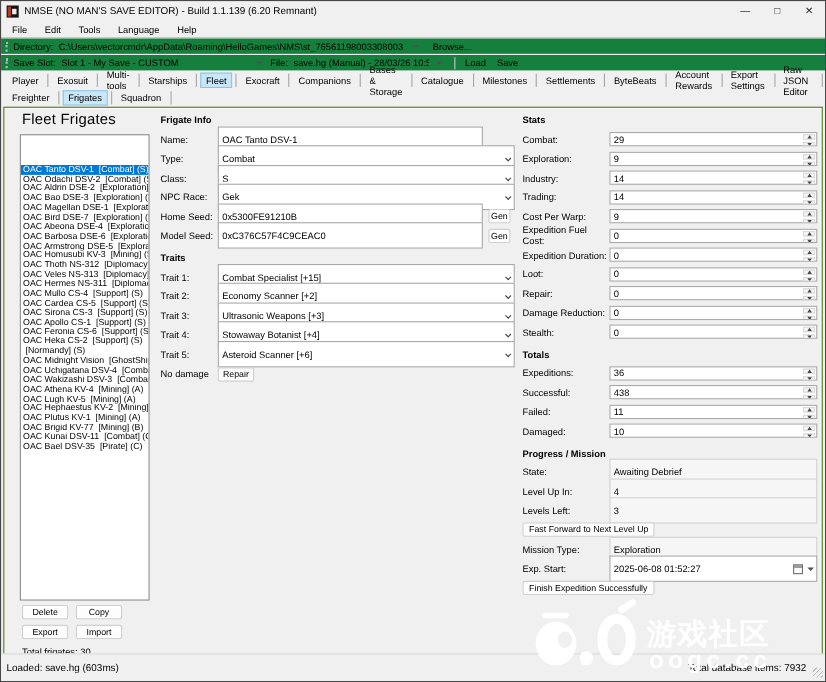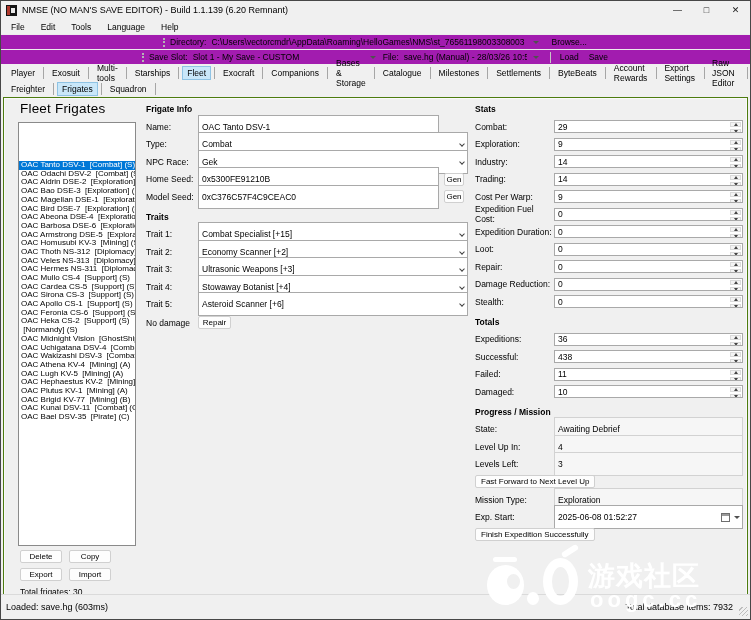--- a/index.html
+++ b/index.html
@@ -15,21 +15,21 @@
   .app-icon { width: 11px; height: 11px; background: #141414; margin-right: 5px; position: relative; flex: none; }
   .app-icon::before { content:""; position:absolute; left:1px; top:1px; width:3px; height:9px; background:#b03a2e; }
   .app-icon::after { content:""; position:absolute; right:2px; top:3px; width:4px; height:5px; background:#e8e8e8; }
   .title { font-size: 9px; white-space: nowrap; }
   .win-controls { margin-left: auto; display: flex; height: 100%; }
   .wbtn { width: 29px; display: flex; align-items: center; justify-content: center; font-size: 9px; color:#222; }
   
   .menubar { height: 15px; display: flex; align-items: center; padding-left: 2px; }
   .menu-item { padding: 0 8px; }
   
-  .toolbar { height: 15px; display: flex; align-items: center; background: #a21caf; border-top: 1px solid #ececec; padding-left: 2px; white-space: nowrap; justify-content: center; }
+  .toolbar { height: 15px; display: flex; align-items: center; background: #15803d; border-top: 1px solid #ececec; padding-left: 2px; white-space: nowrap; }
   .grip { height: 9px; border-left: 2px dotted #b5b5b5; margin: 0 5px 0 2px; }
   .tb-label { margin-right: 5px; }
   .tb-text { overflow: hidden; }
   .arrow-dn { width: 0; height: 0; border: 3px solid transparent; border-top-color: #505050; margin: 3px 7px 0 6px; }
   .tb-btn { padding: 0 5px; }
   .tb-sep { width: 1px; height: 11px; background: #c6c6c6; margin: 0 4px; }
   .w-dir { width: 316px; }
   .w-slot { width: 171px; }
   .w-file { width: 123px; }
   
@@ -41,21 +41,21 @@
   .tab.selected .tab-label { background: var(--tab_selected, #c9e7f9); border-color: var(--tab_selected_border, #8fc3e4); }
   .tab-sep { width: 1px; height: 12px; background: #a6a6a6; margin: 0 3px; }
   
   .content { position: absolute; left: 2px; right: 2px; top: 96px; bottom: 22px; background: #f0f0f0;
              border: 1px solid #4d7c0f; box-shadow: inset 0 0 0 1px #fafafa; }
   .sec-h { font-weight: bold; font-size: 8.5px; }
   
   .fleet-col { position: absolute; left: 14px; top: 0; width: 130px; }
   .fleet-heading { font-size: 13.5px; margin: 3px 0 6px 2px; letter-spacing: 0.2px; }
   .listbox { width: 118px; height: 424px; background: #fff; border: 1px solid #8a8a8a;
-             overflow: hidden; white-space: pre; font-size: 8px; line-height: 8.7px; padding-top: 12px; }
+             overflow: hidden; white-space: pre; font-size: 8px; line-height: 8.7px; padding-top: 1px; }
   .list-item { height: 8.7px; padding-left: 2px; overflow: hidden; }
   .list-item.selected { background: var(--selection, #0078d7); color: #fff; }
   .fleet-btns { position: absolute; left: 2px; top: 452px; display: grid; grid-template-columns: 42px 42px; gap: 5px 7px; }
   .btn { background: #fdfdfd; border: 1px solid #d0d0d0; border-radius: 2px; font-size: 8px;
          height: 13px; display: inline-flex; align-items: center; justify-content: center; color:#000; }
   .total-label { position: absolute; left: 2px; top: 489px; white-space: nowrap; }
   
   .mid-col { position: absolute; left: 142px; top: 0; width: 322px; }
   .mid-col .sec-h { margin: 6px 0 4px; }
   .frow { display: flex; align-items: center; height: 17.5px; }
@@ -252,20 +252,27 @@
         <span class="tinput">OAC Tanto DSV-1</span>
       </div>
       <div class="frow">
         <span class="flabel">Type:</span>
         <span class="cinput">
             <span>Combat</span>
             <span class="chev"></span>
           </span>
       </div>
       <div class="frow">
+        <span class="flabel">Class:</span>
+        <span class="cinput">
+            <span>S</span>
+            <span class="chev"></span>
+          </span>
+      </div>
+      <div class="frow">
         <span class="flabel">NPC Race:</span>
         <span class="cinput">
             <span>Gek</span>
             <span class="chev"></span>
           </span>
       </div>
       <div class="frow">
         <span class="flabel">Home Seed:</span>
         <span class="tinput">0x5300FE91210B</span>
         <span class="btn gen-btn">Gen</span>

